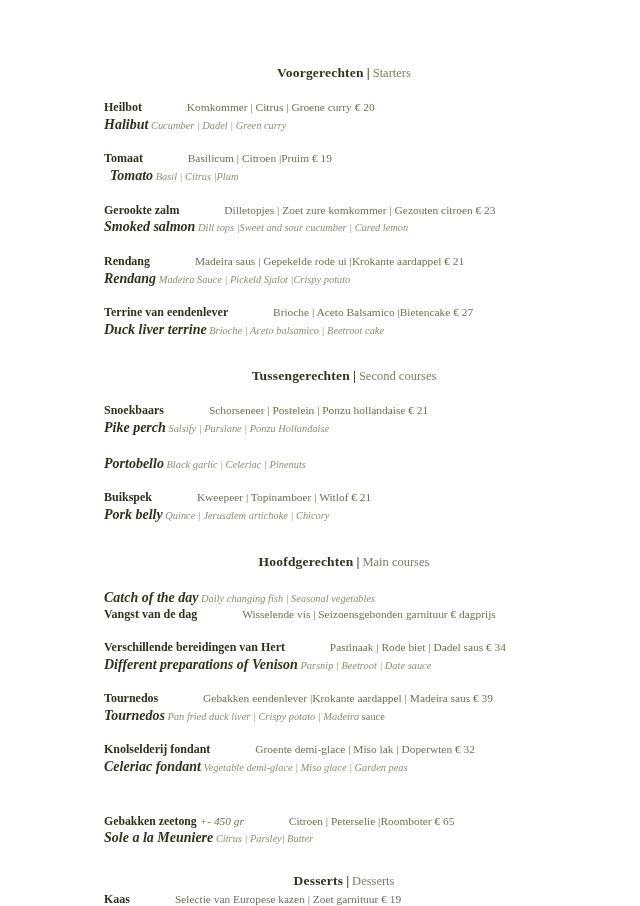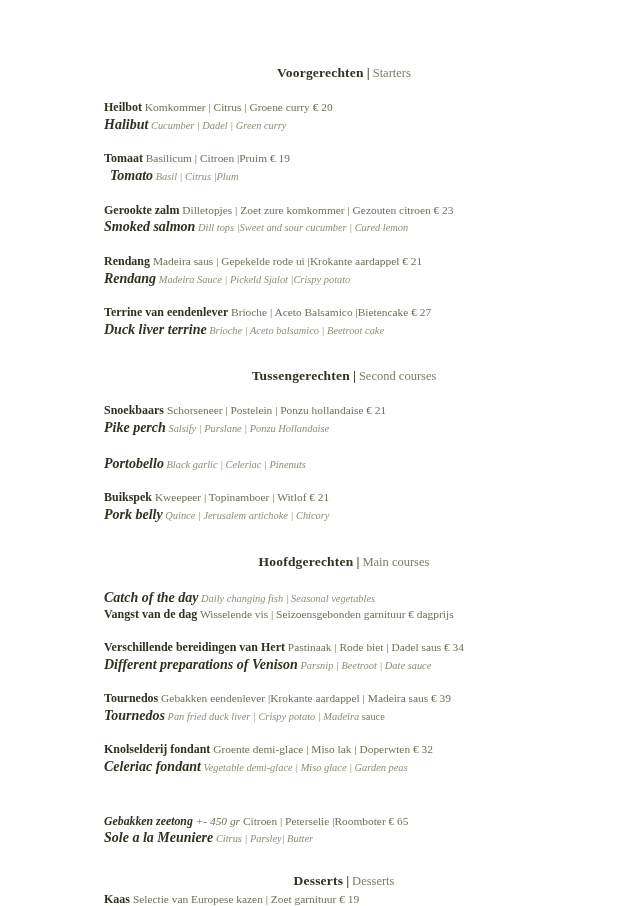--- a/index.html
+++ b/index.html
@@ -64,26 +64,26 @@
     font-size: 11.4px;
     color: #6e7059;
   }
   .line-nl .name {
     font-weight: bold;
     font-size: 12px;
     color: #2e3220;
   }
   .line-nl .name-i {
     font-weight: bold;
-    font-style: italic;
     font-size: 11.8px;
     color: #2e3220;
   }
   .line-nl .desc {
     color: #6f7159;
+    margin-left: 42px;
   }
   .line-nl .price {
     color: #6f7159;
   }
   .line-nl .qty {
     font-style: italic;
     color: #6f7159;
   }
 
   .line-en {

